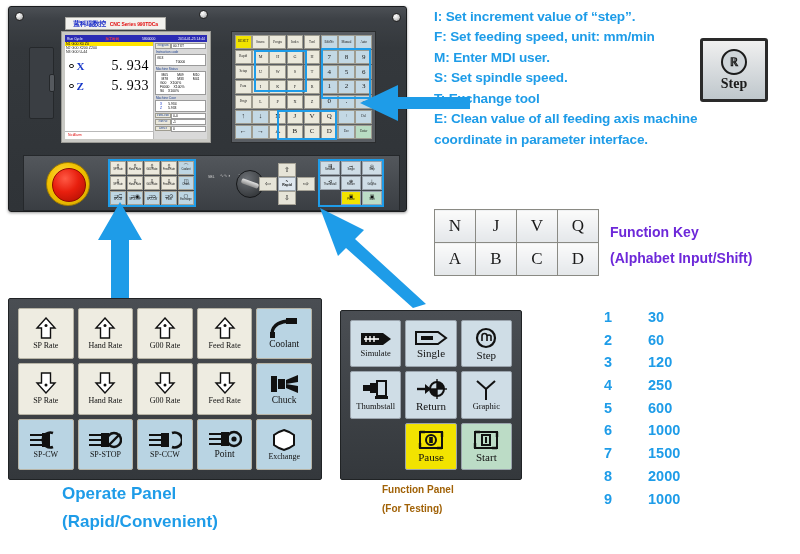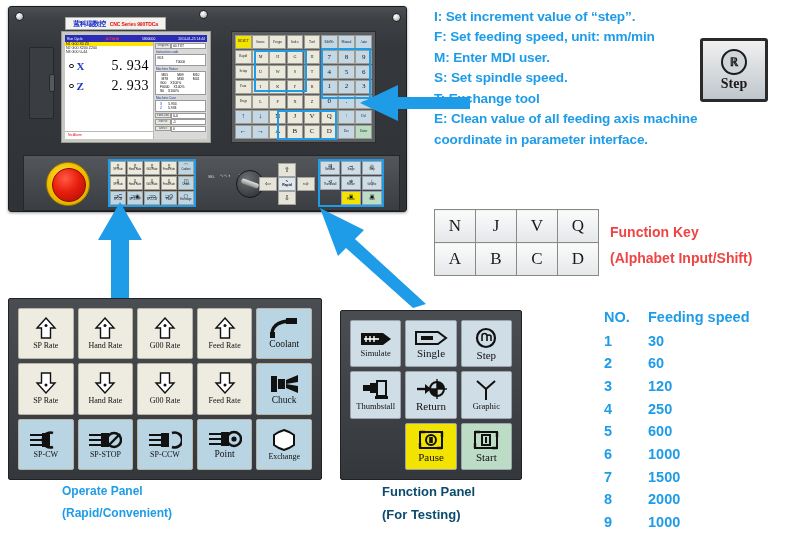--- a/index.html
+++ b/index.html
@@ -131,50 +131,50 @@
     color:#1b1b1b;font-family:"Liberation Serif",serif;background:#cfd5d9;}
   #step-lbl{font-size:14px;font-weight:bold;color:#1b1b1b;
     font-family:"Liberation Serif",serif;margin-top:1px;}
 
   
   #fkey-table{left:434px;top:209px;border-collapse:collapse;}
   #fkey-table td{width:38px;height:30px;text-align:center;vertical-align:middle;
     border:1.5px solid #8a8a84;background:linear-gradient(180deg,#fbfbfb,#e4e7ea);
     font-size:17px;color:#1a1a1a;font-family:"Liberation Serif",serif;}
   #fkey-cap{left:610px;top:224px;}
-  #fkey-cap p{margin:0 0 10px 0;font-size:14px;font-weight:bold;color:#ef4444;}
+  #fkey-cap p{margin:0 0 10px 0;font-size:14px;font-weight:bold;color:#6d28d9;}
 
   
   #op-panel{left:8px;top:298px;width:312px;height:180px;
     background:linear-gradient(180deg,#4a4e53,#34383c);border:1px solid #202325;border-radius:2px;}
   #op-panel-grid{position:absolute;left:9px;top:9px;width:294px;height:162px;
     display:grid;grid-template-columns:repeat(5,1fr);grid-template-rows:repeat(3,1fr);gap:4px;}
   .opk{background:#eeece1;border:1px solid #b7b4a6;border-radius:2px;
     display:flex;flex-direction:column;align-items:center;justify-content:center;gap:1px;}
   .opk.b{background:#b9d4e3;}
   .opk .lbl{font-size:9.5px;color:#111;font-family:"Liberation Serif",serif;line-height:1;}
   .opk .lbl.sm{font-size:8px;}
   .opk .ico{line-height:1;}
   #op-cap{left:62px;top:484px;}
-  #op-cap p{margin:0 0 8px 0;font-size:12px;font-weight:bold;color:#1e9ce8;}
+  #op-cap p{margin:0 0 8px 0;font-size:17px;font-weight:bold;color:#1e9ce8;}
 
   
   #fn-panel{left:340px;top:310px;width:180px;height:168px;
     background:linear-gradient(180deg,#4a4e53,#34383c);border:1px solid #202325;border-radius:2px;}
   #fn-panel-grid{position:absolute;left:9px;top:9px;width:162px;height:150px;
     display:grid;grid-template-columns:repeat(3,1fr);grid-template-rows:repeat(3,1fr);gap:4px;}
   .fnk{background:#cfdde6;border:1px solid #9aa3ac;border-radius:2px;
     display:flex;flex-direction:column;align-items:center;justify-content:center;gap:1px;}
   .fnk.yel{background:#f2e300;}
   .fnk.grn{background:#bcdcc6;}
   .fnk.empty{background:transparent;border:none;}
   .fnk .lbl{font-size:11px;color:#111;font-family:"Liberation Serif",serif;line-height:1;}
   .fnk .lbl.sm{font-size:8.5px;}
   #fn-cap{left:382px;top:484px;}
-  #fn-cap p{margin:0 0 8px 0;font-size:13px;font-weight:bold;color:#0c4a6e;}
+  #fn-cap p{margin:0 0 8px 0;font-size:10px;font-weight:bold;color:#a16207;}
 
   
   #speed-tbl{left:604px;top:310px;}
   #speed-tbl .row{display:flex;font-size:14.5px;font-weight:bold;color:#1e9ce8;
     line-height:1;margin-bottom:8.2px;}
   #speed-tbl .c1{width:44px;}
   #speed-tbl .hd{margin-bottom:9px;}
 </style>
 </head>
 <body>
@@ -208,21 +208,21 @@
           <div class="prog-line">N3 G00 U-44</div>
 
           <div class="axis-row">
             <span class="axis-dot"></span>
             <span class="axis-name">X</span>
             <span class="axis-val">5. 934</span>
           </div>
           <div class="axis-row">
             <span class="axis-dot"></span>
             <span class="axis-name">Z</span>
-            <span class="axis-val">2. 933</span>
+            <span class="axis-val">5. 933</span>
           </div>
 
           <div class="lcd-alarm">No Alarm</div>
         </div>
 
         <div class="lcd-right">
           <div class="rp-inline">
             <span class="k">Program</span>
             <span class="v">00.TXT</span>
           </div>
@@ -741,24 +741,20 @@
       <span class="lbl">Start</span>
     </div>
   </div>
 </div>
 <div class="abs" id="fn-cap">
   <p>Function Panel</p>
   <p>(For Testing)</p>
 </div>
 
 <div class="abs" id="speed-tbl">
-  <div class="row hd">
-    <span class="c1">NO.</span>
-    <span>Feeding speed</span>
-  </div>
   <div class="row">
     <span class="c1">1</span>
     <span>30</span>
   </div>
   <div class="row">
     <span class="c1">2</span>
     <span>60</span>
   </div>
   <div class="row">
     <span class="c1">3</span>

